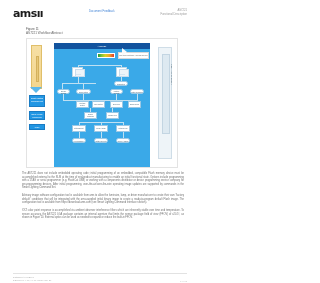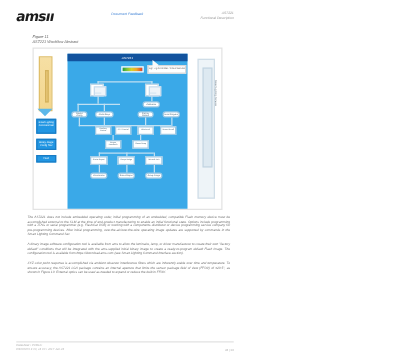--- a/index.html
+++ b/index.html
@@ -2,21 +2,21 @@
 <html><head>
 <meta charset="utf-8">
 <style>
   * { box-sizing: border-box; margin: 0; padding: 0; }
   html, body {
     width: 200px; height: 283px;
     background: #ffffff;
     font-family: "Liberation Sans", sans-serif;
     overflow: hidden;
   }
-  .page { position: relative; width: 200px; height: 283px; background: #fff; font-style: italic; }
+  .page { position: relative; width: 200px; height: 283px; background: #fff; }
 
   
   .header { position: absolute; left: 0; top: 0; width: 200px; height: 26px; }
   .logo {
     position: absolute; left: 13px; top: 8px;
     font-size: 11px; font-weight: 700; letter-spacing: -0.6px;
     color: #1b1b1b; line-height: 11px;
     font-family: "DejaVu Sans", sans-serif;
   }
   .hdr-feedback {

